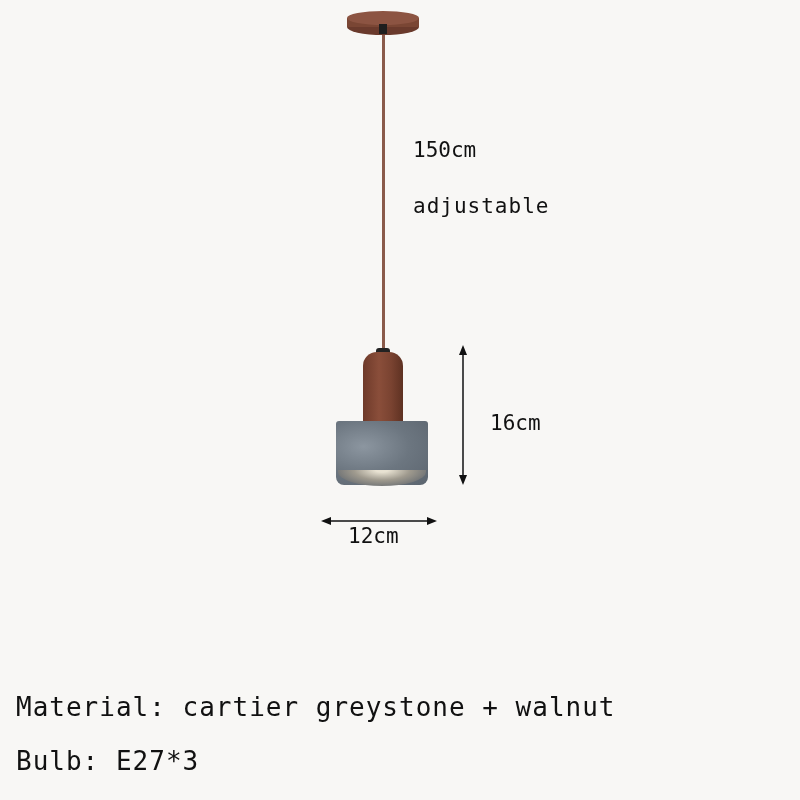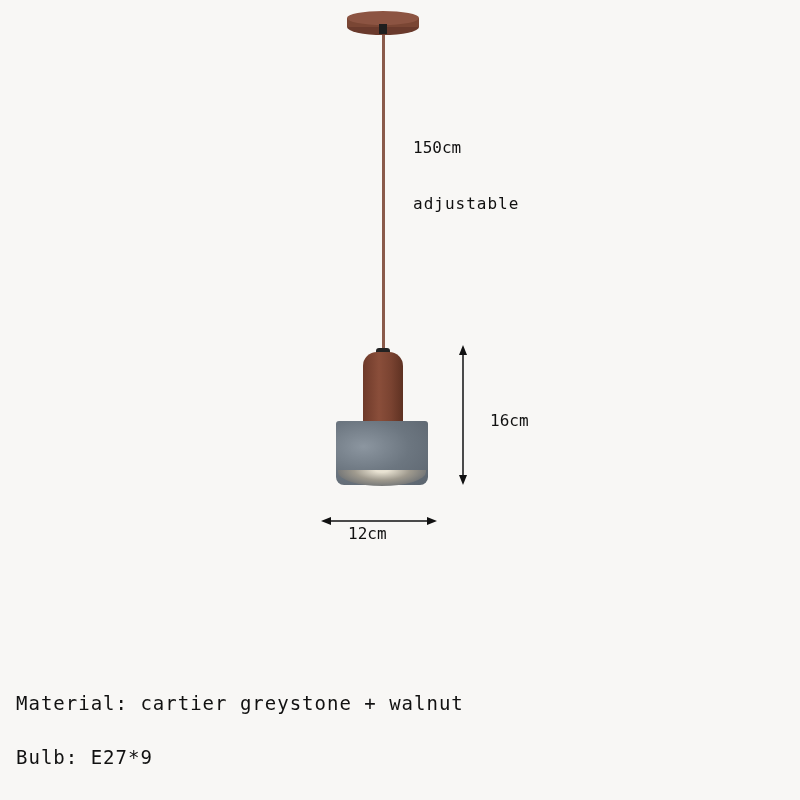--- a/index.html
+++ b/index.html
@@ -8,22 +8,22 @@
   .abs { position:absolute; }
   .canopy { left:346px; top:10px; width:74px; height:26px; }
   .cord { left:382px; top:35px; width:3px; height:316px; background:#8a5a4a; }
   .socket { left:376px; top:348px; width:14px; height:8px; background:#222; border-radius:3px 3px 0 0; }
   .neck { left:363px; top:352px; width:40px; height:78px; background:linear-gradient(90deg,#6e3a2a,#8a4e3a 40%,#7a4331 70%,#5e3122); border-radius:14px 14px 0 0; }
   .shade { left:336px; top:421px; width:92px; height:64px;
            background:radial-gradient(ellipse at 30% 40%,#8c96a0,#6c7680 50%,#5b646e 100%);
            border-radius:3px 3px 8px 8px; }
   .shade-rim { left:338px; top:470px; width:88px; height:16px; border-radius:0 0 44px 44px / 0 0 14px 14px;
                background:radial-gradient(ellipse at 50% 0%,#e8e2d2 10%,#9f9a8e 45%,#6a6e72 80%); }
-  .label { font-size:16px; letter-spacing:0px; white-space:nowrap; }
-  .big { font-size:19px; letter-spacing:1px; }
+  .label { font-size:21px; letter-spacing:0px; white-space:nowrap; }
+  .big { font-size:26px; letter-spacing:1px; }
 </style>
 </head>
 <body>
 
 <svg class="abs canopy" viewBox="0 0 74 26">
   <ellipse cx="37" cy="17" rx="36" ry="8" fill="#6a3a2c"></ellipse>
   <rect x="1" y="8" width="72" height="9" fill="#7a4634"></rect>
   <ellipse cx="37" cy="8" rx="36" ry="7" fill="#8c5442"></ellipse>
   <rect x="33" y="14" width="8" height="10" fill="#1e1e1e"></rect>
 </svg>
@@ -44,13 +44,13 @@
 <div class="abs label" style="left:490px;top:411px;">16cm</div>
 
 <svg class="abs" style="left:321px;top:514px;" width="116" height="14">
   <line x1="4" y1="7" x2="112" y2="7" stroke="#111" stroke-width="1.5"></line>
   <polygon points="0,7 10,3 10,11" fill="#111"></polygon>
   <polygon points="116,7 106,3 106,11" fill="#111"></polygon>
 </svg>
 <div class="abs label" style="left:348px;top:524px;">12cm</div>
 
 <div class="abs label big" style="left:16px;top:692px;">Material: cartier greystone + walnut</div>
-<div class="abs label big" style="left:16px;top:746px;">Bulb: E27*9</div>
+<div class="abs label big" style="left:16px;top:746px;">Bulb: E27*3</div>
 
 </body></html>

